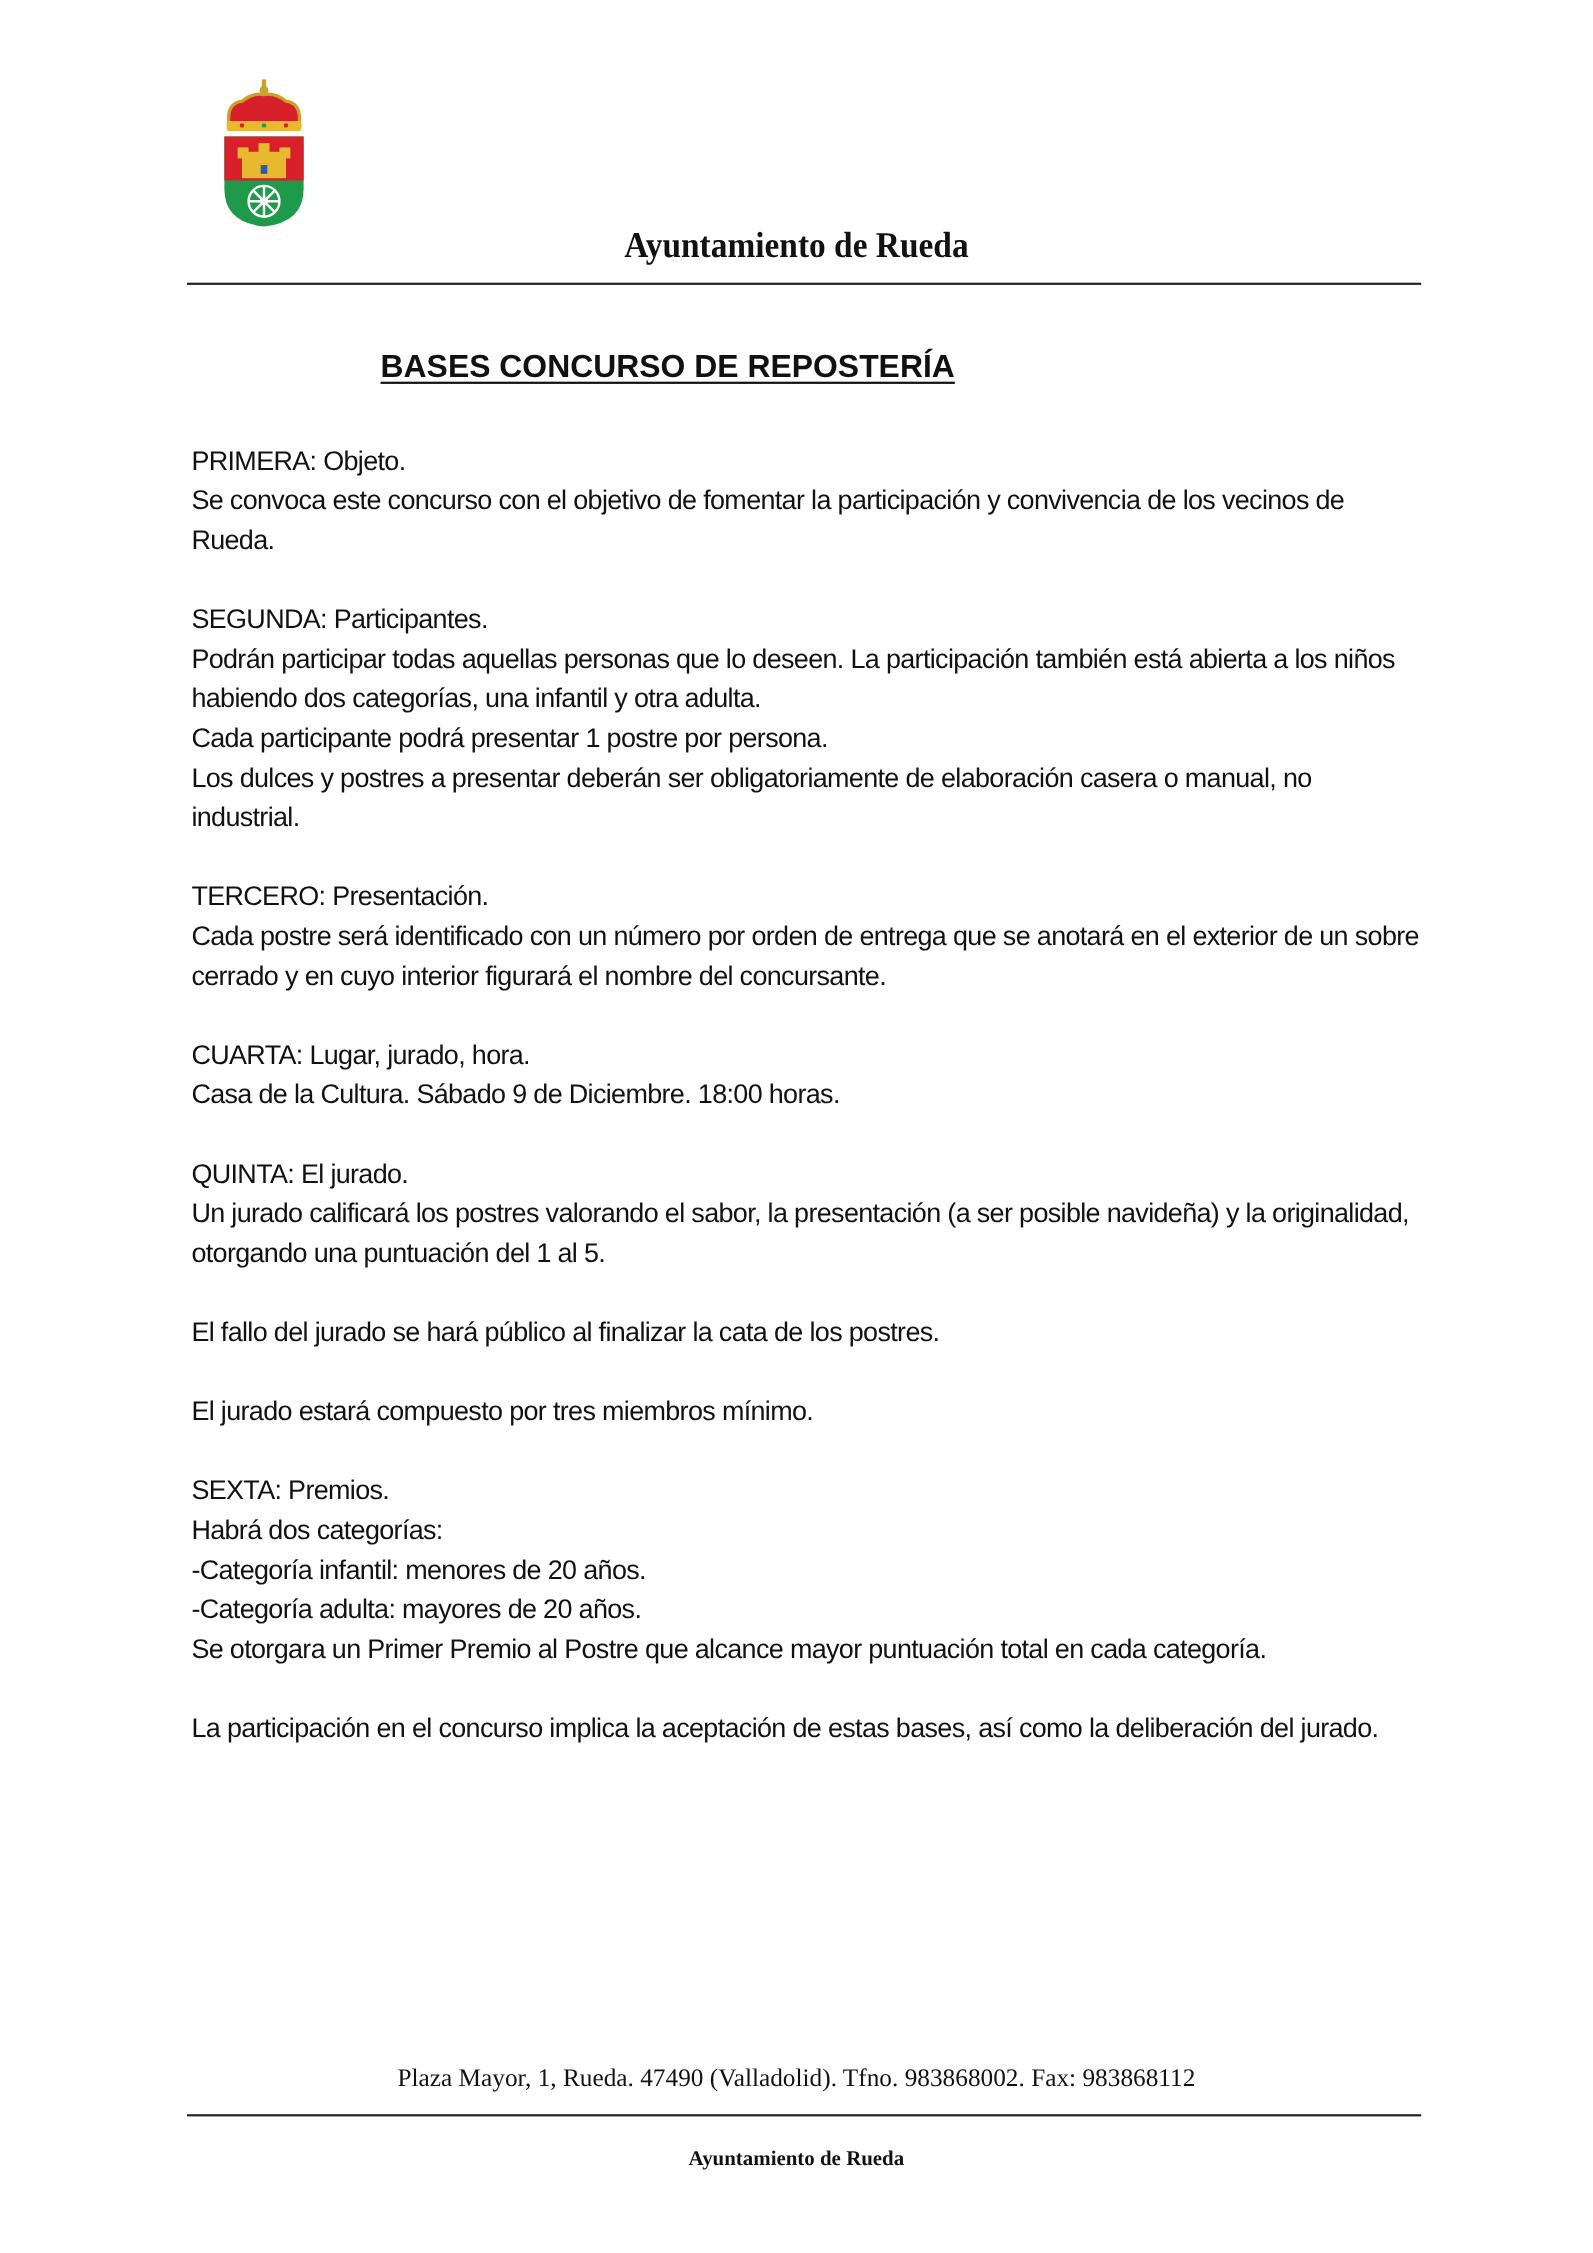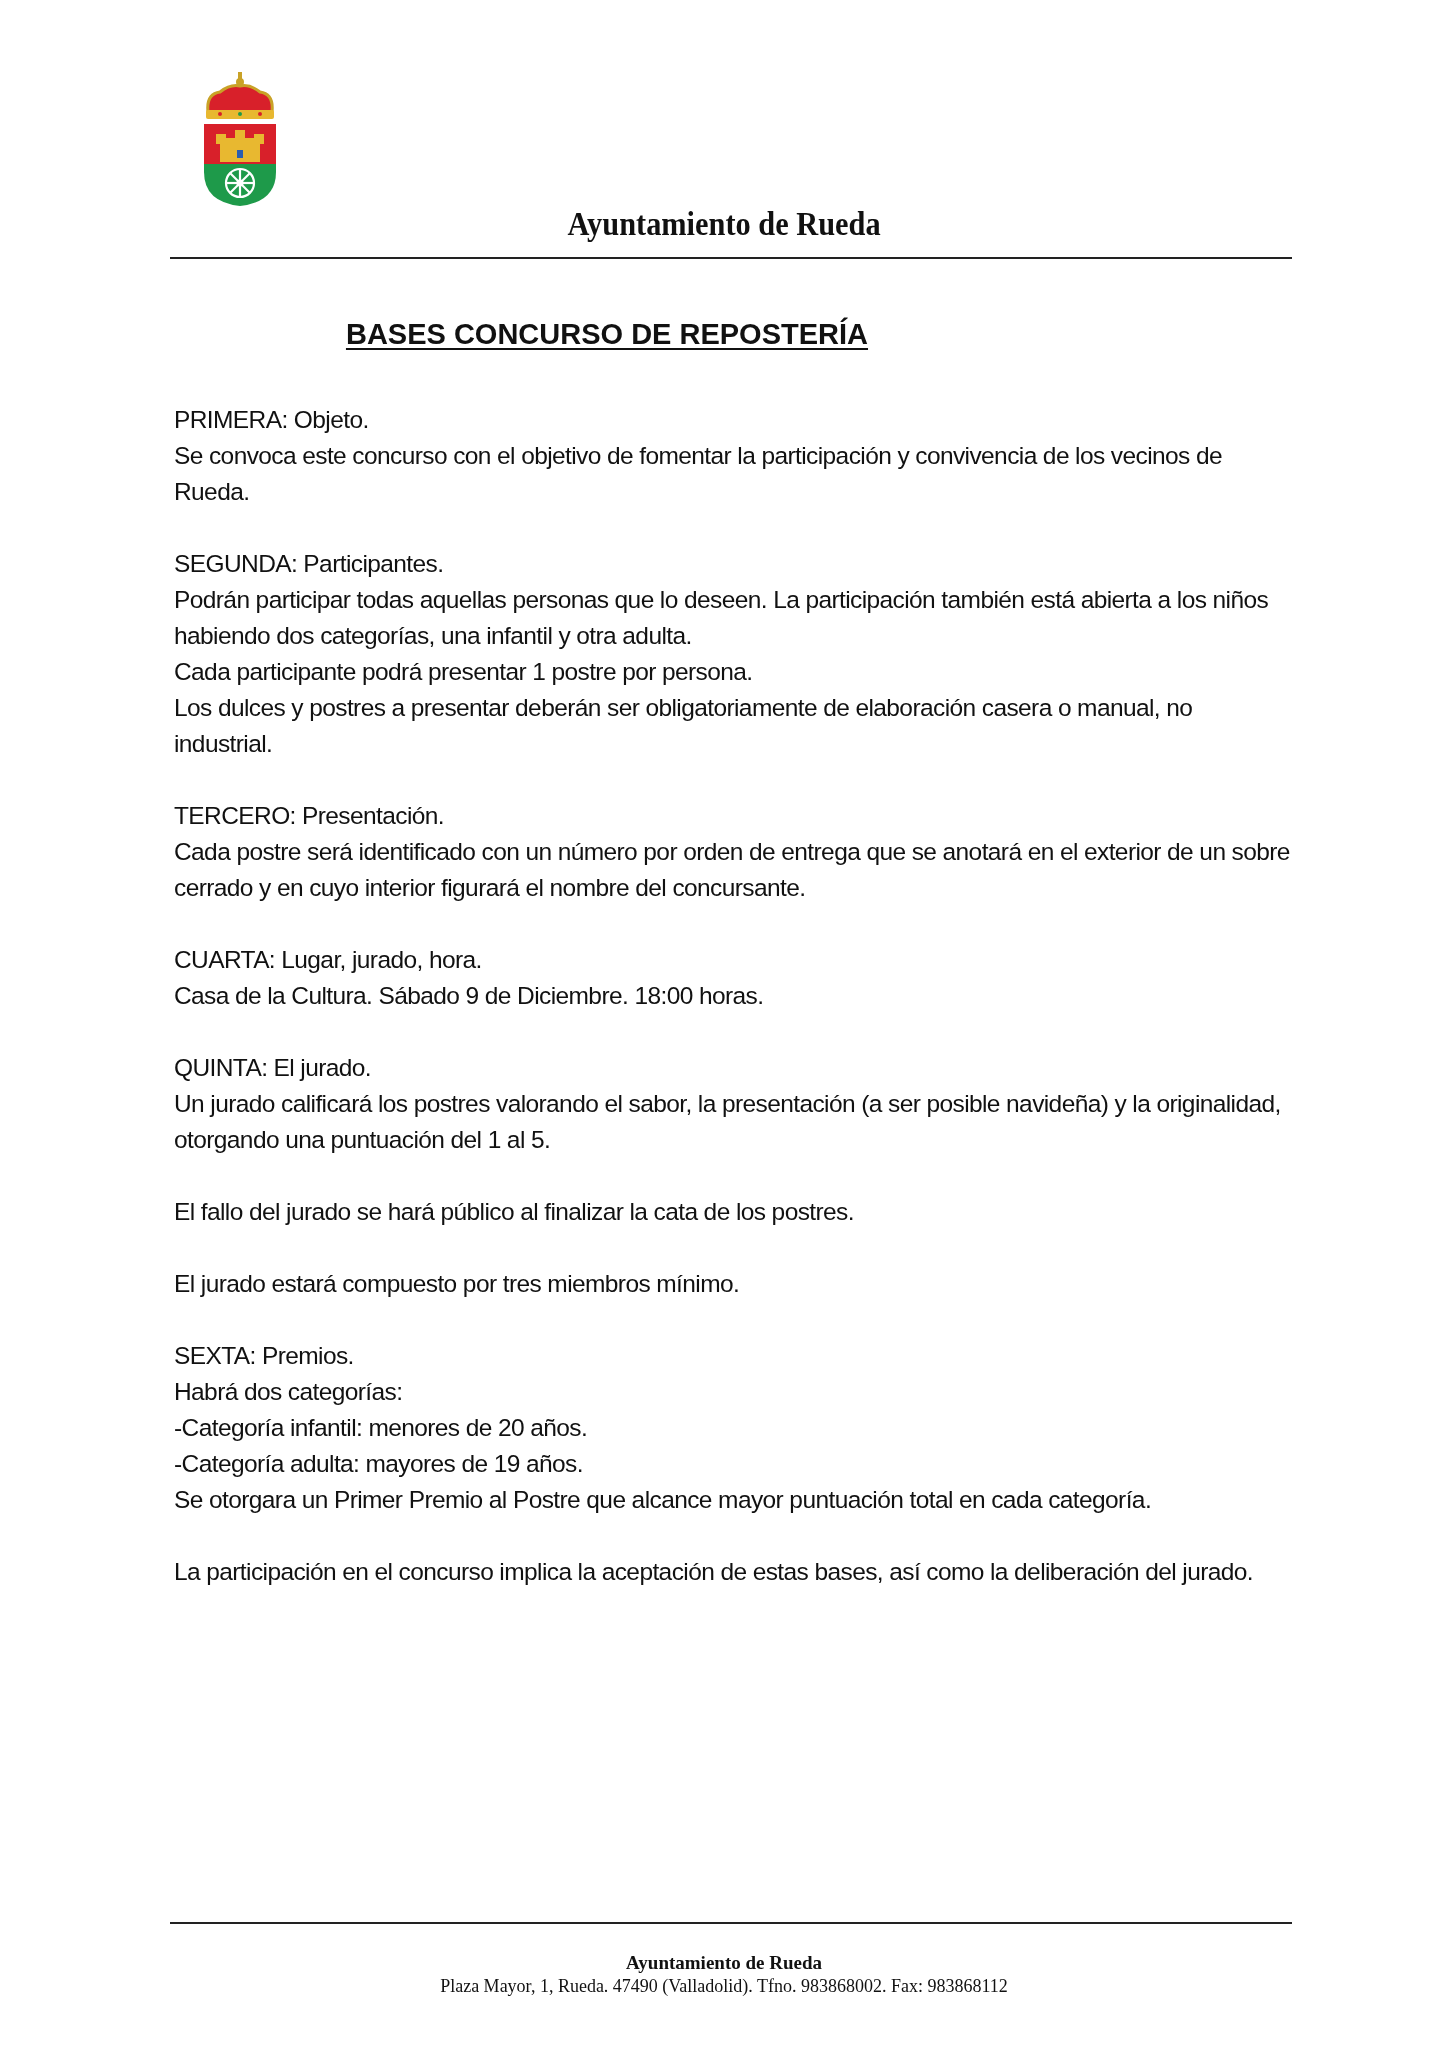--- a/index.html
+++ b/index.html
@@ -34,23 +34,23 @@
     .clause-heading { font-weight: normal; display: block; }
     .line { display: block; }
     .para { margin: 0 0 36px 0; }
 
     .footer-title {
       position: absolute; left: 0; width: 1448px; top: 1952px;
       text-align: center;
       font-family: "Liberation Serif", serif; font-weight: bold; font-size: 19px;
     }
     .footer-address {
-      position: absolute; left: 0; width: 1448px; top: 1976px;
+      position: absolute; left: 0; width: 1448px; top: 1876px;
       text-align: center;
-      font-family: "Liberation Serif", serif; font-size: 18px;
+      font-family: "Liberation Serif", serif; font-size: 23px;
     }
   </style>
 </head>
 <body>
 
 <div class="page">
 
   <svg class="crest" viewBox="0 0 80 135">
 
     <g>
@@ -119,21 +119,21 @@
       <span class="clause-heading">QUINTA: El jurado.</span>
       <span class="line">Un jurado calificará los postres valorando el sabor, la presentación (a ser posible navideña) y la originalidad, otorgando una puntuación del 1 al 5.</span>
     </div>
     <div class="para">El fallo del jurado se hará público al finalizar la cata de los postres.</div>
     <div class="para">El jurado estará compuesto por tres miembros mínimo.</div>
 
     <div class="clause">
       <span class="clause-heading">SEXTA: Premios.</span>
       <span class="line">Habrá dos categorías:</span>
       <span class="line">-Categoría infantil: menores de 20 años.</span>
-      <span class="line">-Categoría adulta: mayores de 19 años.</span>
+      <span class="line">-Categoría adulta: mayores de 20 años.</span>
       <span class="line">Se otorgara un Primer Premio al Postre que alcance mayor puntuación total en cada categoría.</span>
     </div>
 
     <div class="para">La participación en el concurso implica la aceptación de estas bases, así como la deliberación del jurado.</div>
   </div>
 
   <div class="rule bottom"></div>
   <div class="footer-title">Ayuntamiento de Rueda</div>
   <div class="footer-address">Plaza Mayor, 1, Rueda. 47490 (Valladolid). Tfno. 983868002. Fax: 983868112</div>
 </div>

